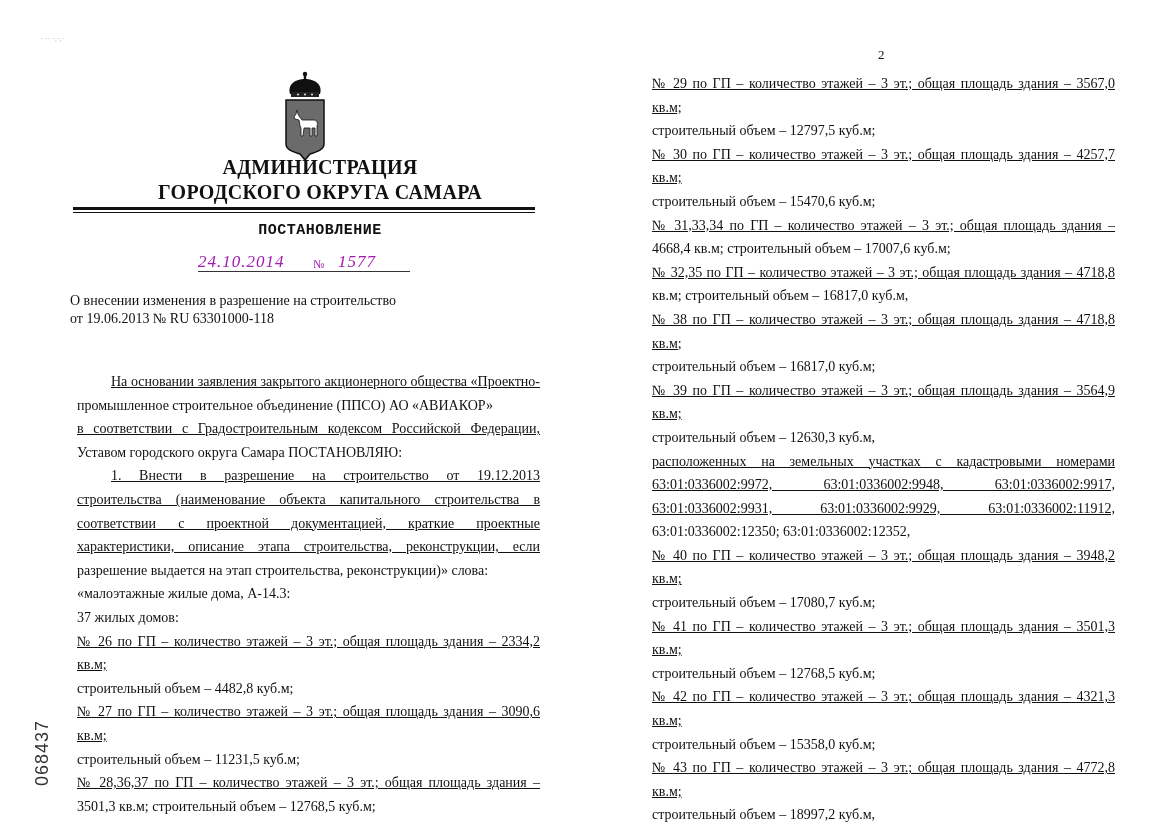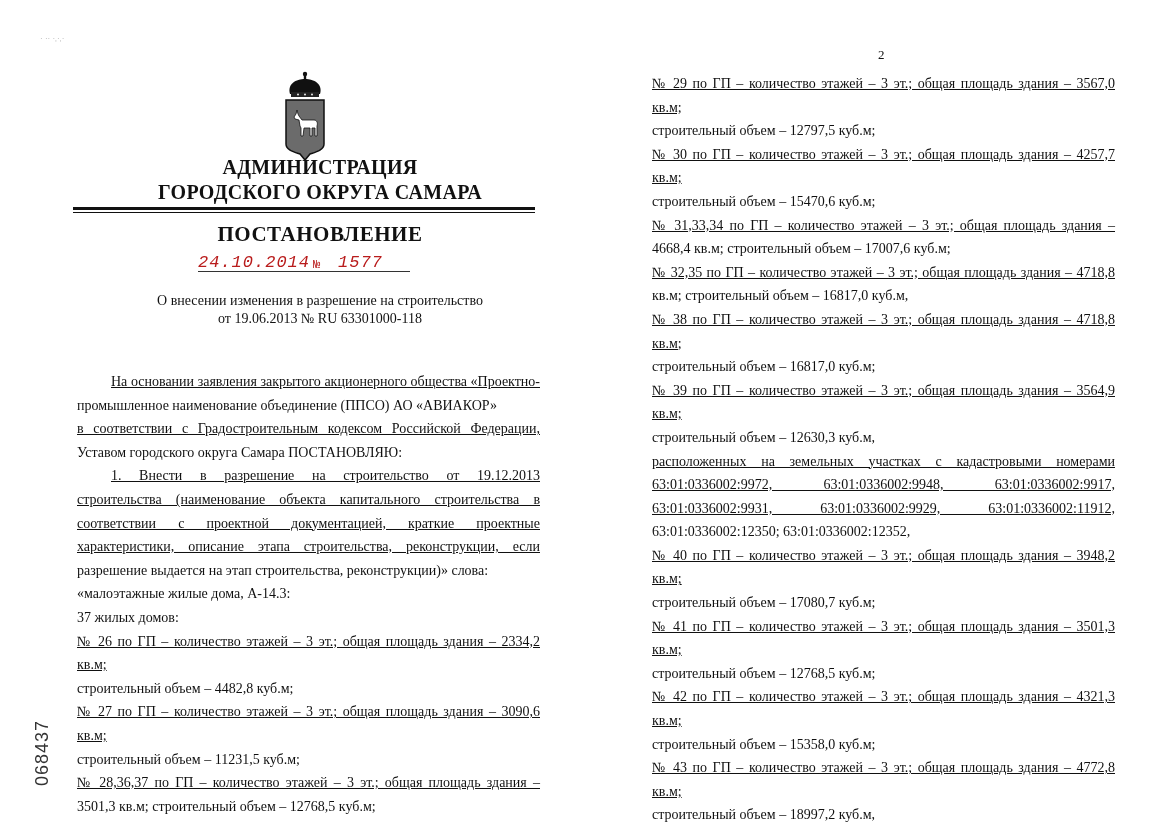--- a/index.html
+++ b/index.html
@@ -10,30 +10,30 @@
   #page-right { left:590px; width:579px; }
 
   .emblem { position:absolute; left:282px; top:70px; width:46px; height:92px; }
   .org-title { position:absolute; left:70px; width:500px; text-align:center;
                font-weight:bold; font-size:20px; letter-spacing:0.3px; line-height:22px; }
   #org-line1 { top:156px; }
   #org-line2 { top:181px; }
   .rule-thick { position:absolute; left:73px; width:462px; top:207px; height:3px; background:#111; }
   .rule-thin { position:absolute; left:73px; width:462px; top:212px; height:1px; background:#111; }
   .doc-type { position:absolute; left:70px; width:500px; top:222px; text-align:center;
-              font-weight:bold; font-size:21px; letter-spacing:0.5px; }
+              font-weight:bold; font-size:15px; letter-spacing:0.5px;font-family:Liberation Mono, monospace; }
   .sign-line { position:absolute; top:254px; left:198px; width:212px; height:18px; }
   .sign-line .underline { position:absolute; bottom:0; left:0; right:0; height:1px; background:#333; }
-  .handwriting { position:absolute; font-family:Liberation Mono, monospace; font-style:italic;
-                 font-size:17px; color:#b91c1c; letter-spacing:1px; }
+  .handwriting { position:absolute; font-family:Liberation Serif, serif; font-style:italic;
+                 font-size:17px; color:#a21caf; letter-spacing:1px; }
   #sign-date { left:0; bottom:0; }
   #sign-no { left:115px; bottom:0; font-style:normal; font-size:12px; letter-spacing:0; }
   #sign-num { left:140px; bottom:0; }
 
-  .subject { position:absolute; left:70px; width:500px; top:292px; text-align:center;
+  .subject { position:absolute; left:70px; width:500px; top:292px; text-align:left;
              font-size:14px; line-height:18px; }
 
   .body-text { position:absolute; font-size:14px; line-height:23.6px; }
   #left-body { left:77px; width:463px; top:370px; }
   #right-body { left:62px; width:463px; top:72px; }
   .para { margin:0; }
   .justify { text-align:justify; text-align-last:justify;text-decoration:underline; }
   .indent { text-indent:34px; }
 
   .page-num { position:absolute; left:288px; top:47px; font-size:13px; }
@@ -79,21 +79,21 @@
     <div class="underline"></div>
   </div>
 
   <div class="subject">
     <div>О внесении изменения в разрешение на строительство</div>
     <div>от 19.06.2013 № RU 63301000-118</div>
   </div>
 
   <div class="body-text" id="left-body">
     <p class="para indent justify">На основании заявления закрытого акционерного общества «Проектно-</p>
-    <p class="para">промышленное наименование объединение (ППСО) АО «АВИАКОР»</p>
+    <p class="para">промышленное строительное объединение (ППСО) АО «АВИАКОР»</p>
     <p class="para justify">в соответствии с Градостроительным кодексом Российской Федерации,</p>
     <p class="para">Уставом городского округа Самара ПОСТАНОВЛЯЮ:</p>
     <p class="para indent justify">1. Внести в разрешение на строительство от 19.12.2013</p>
     <p class="para justify">строительства (наименование объекта капитального строительства в</p>
     <p class="para justify">соответствии с проектной документацией, краткие проектные</p>
     <p class="para justify">характеристики, описание этапа строительства, реконструкции, если</p>
     <p class="para">разрешение выдается на этап строительства, реконструкции)» слова:</p>
     <p class="para">«малоэтажные жилые дома, А-14.3:</p>
     <p class="para">37 жилых домов:</p>
     <p class="para justify">№ 26 по ГП – количество этажей – 3 эт.; общая площадь здания – 2334,2 кв.м;</p>

